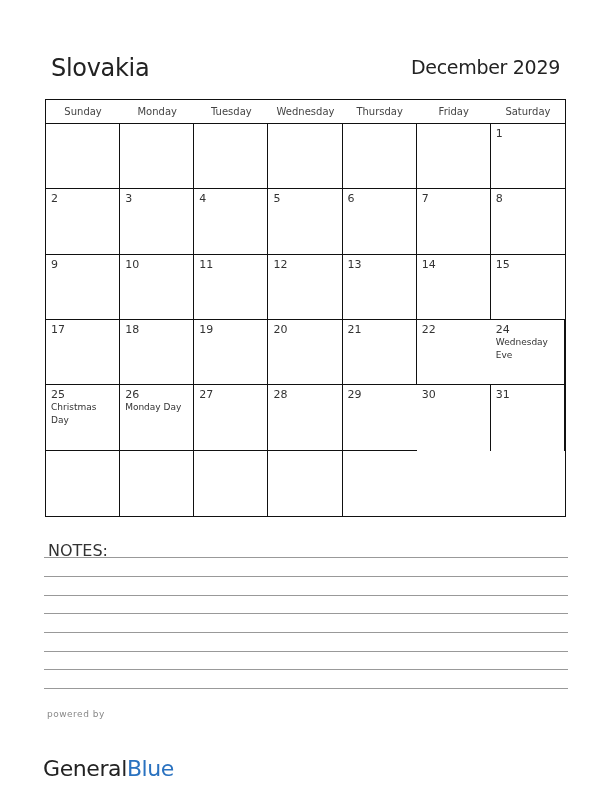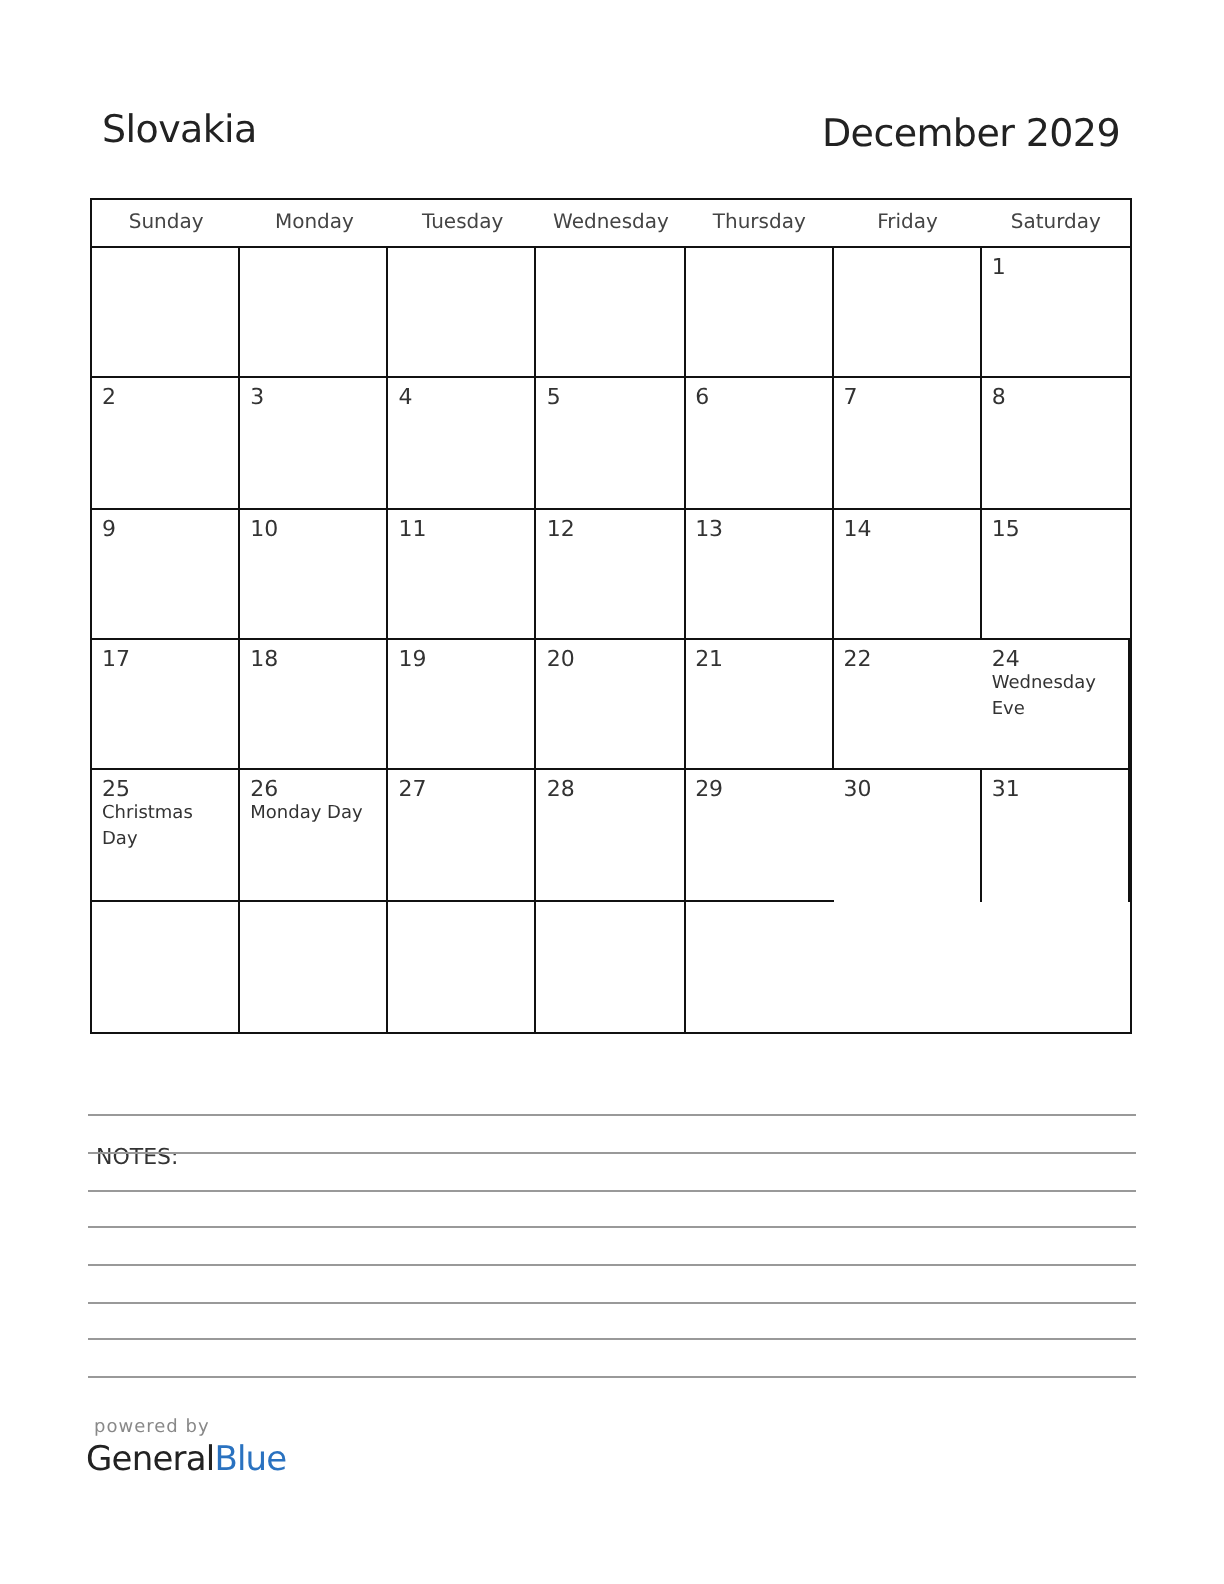--- a/index.html
+++ b/index.html
@@ -1,31 +1,31 @@
 <!DOCTYPE html>
 <html><head>
 <meta charset="utf-8">
 <style>
   html, body { margin:0; padding:0; background:#fff; }
   body { width:612px; height:792px; position:relative; font-family:"DejaVu Sans", sans-serif; color:#222; overflow:hidden; }
-  .country { position:absolute; left:51px; top:54px; font-size:19px; color:#222; letter-spacing:-0.3px; }
+  .country { position:absolute; left:51px; top:54px; font-size:24px; color:#222; letter-spacing:-0.3px; }
   .month { position:absolute; right:52px; top:56px; font-size:19px; color:#222; letter-spacing:-0.3px; }
   .cal { position:absolute; left:45px; top:99px; width:521px; height:418px; border:1.5px solid #111; box-sizing:border-box; }
   .head-row { position:absolute; left:0; top:0; width:100%; height:24px; border-bottom:1.5px solid #111; box-sizing:border-box; display:flex; }
   .head-cell { flex:1; text-align:center; font-size:10px; line-height:23px; color:#444; }
   .grid { position:absolute; left:0; top:24px; right:0; bottom:0; display:grid; grid-template-columns:repeat(7,1fr); grid-template-rows:repeat(6,1fr); }
   .cell { border-right:1.5px solid #111; border-bottom:1.5px solid #111; position:relative; padding:3px 0 0 5px; box-sizing:border-box; }
   .cell.lastcol { border-right:none; }
   .cell.lastrow { border-bottom:none; }
   .num { font-size:11px; color:#333; line-height:13px; display:block; }
   .hol { font-size:9px; color:#333; line-height:13px; display:block; width:60px; }
-  .notes-label { position:absolute; left:48px; top:572px; font-size:11px; color:#333; }
+  .notes-label { position:absolute; left:48px; top:541px; font-size:16px; color:#333; }
   .note-line { position:absolute; left:44px; width:524px; height:0; border-top:1.3px solid #999; }
   .powered { position:absolute; left:47px; top:709px; font-size:9px; color:#888; letter-spacing:0.5px; }
-  .brand { position:absolute; left:43px; top:720px; font-size:17px; letter-spacing:-0.4px; }
+  .brand { position:absolute; left:43px; top:756px; font-size:22px; letter-spacing:-0.4px; }
   .brand .g { color:#222; }
   .brand .b { color:#2a72c0; }
 </style>
 </head>
 <body>
 
 <div class="country">Slovakia</div>
 <div class="month">December 2029</div>
 
 <div class="cal">

